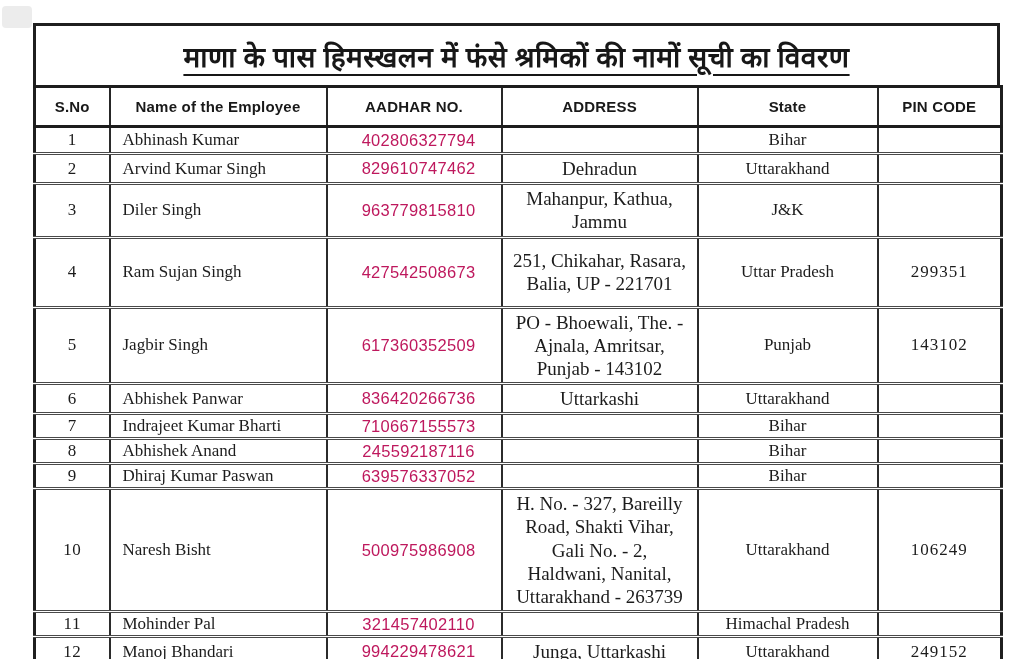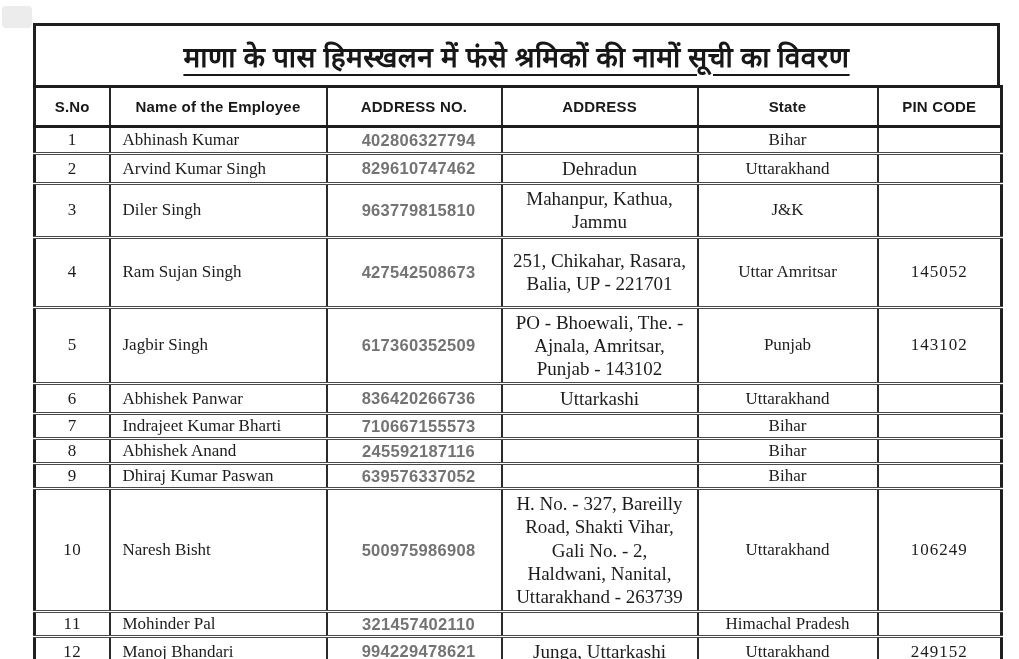--- a/index.html
+++ b/index.html
@@ -75,23 +75,23 @@
     border-left: 2px solid #2b2b2b;
     border-right: 2px solid #2b2b2b;
     border-top: 3px double #4a4a4a;
     padding: 1px 6px;
     overflow: hidden;
   }
   tbody tr:first-child td { border-top: none; }
   td.c-name  { text-align: left; padding-left: 12px; }
   td.c-aadhar {
     font-family: "Liberation Sans", sans-serif;
-    font-weight: 700;
+    font-weight: 400;
     font-size: 16.5px;
-    color: #737373;
+    color: #be185d;
     letter-spacing: 0.3px;
     padding-left: 15px;
   }
   td.c-address { font-size: 19px; line-height: 1.22; padding: 2px 8px; }
   td.c-pin { letter-spacing: 1px; }
   td.c-sno { letter-spacing: 0.5px; }
 </style>
 </head>
 <body>
 
@@ -109,21 +109,21 @@
         <col style="width:217px">
         <col style="width:175px">
         <col style="width:196px">
         <col style="width:180px">
         <col style="width:124px">
       </colgroup>
       <thead>
         <tr>
           <th>S.No</th>
           <th>Name of the Employee</th>
-          <th>ADDRESS NO.</th>
+          <th>AADHAR NO.</th>
           <th>ADDRESS</th>
           <th>State</th>
           <th>PIN CODE</th>
         </tr>
       </thead>
       <tbody>
           <tr style="height: 27px;">
     <td class="c-sno">1</td>
     <td class="c-name">Abhinash Kumar</td>
     <td class="c-aadhar">402806327794</td>
@@ -145,22 +145,22 @@
     <td class="c-aadhar">963779815810</td>
     <td class="c-address">Mahanpur, Kathua, Jammu</td>
     <td class="c-state">J&amp;K</td>
     <td class="c-pin"></td>
   </tr>
           <tr style="height: 70px;">
     <td class="c-sno">4</td>
     <td class="c-name">Ram Sujan Singh</td>
     <td class="c-aadhar">427542508673</td>
     <td class="c-address">251, Chikahar, Rasara, Balia, UP - 221701</td>
-    <td class="c-state">Uttar Amritsar</td>
-    <td class="c-pin">145052</td>
+    <td class="c-state">Uttar Pradesh</td>
+    <td class="c-pin">299351</td>
   </tr>
           <tr style="height: 70px;">
     <td class="c-sno">5</td>
     <td class="c-name">Jagbir Singh</td>
     <td class="c-aadhar">617360352509</td>
     <td class="c-address">PO - Bhoewali, The. - Ajnala, Amritsar, Punjab - 143102</td>
     <td class="c-state">Punjab</td>
     <td class="c-pin">143102</td>
   </tr>
           <tr style="height: 26px;">

